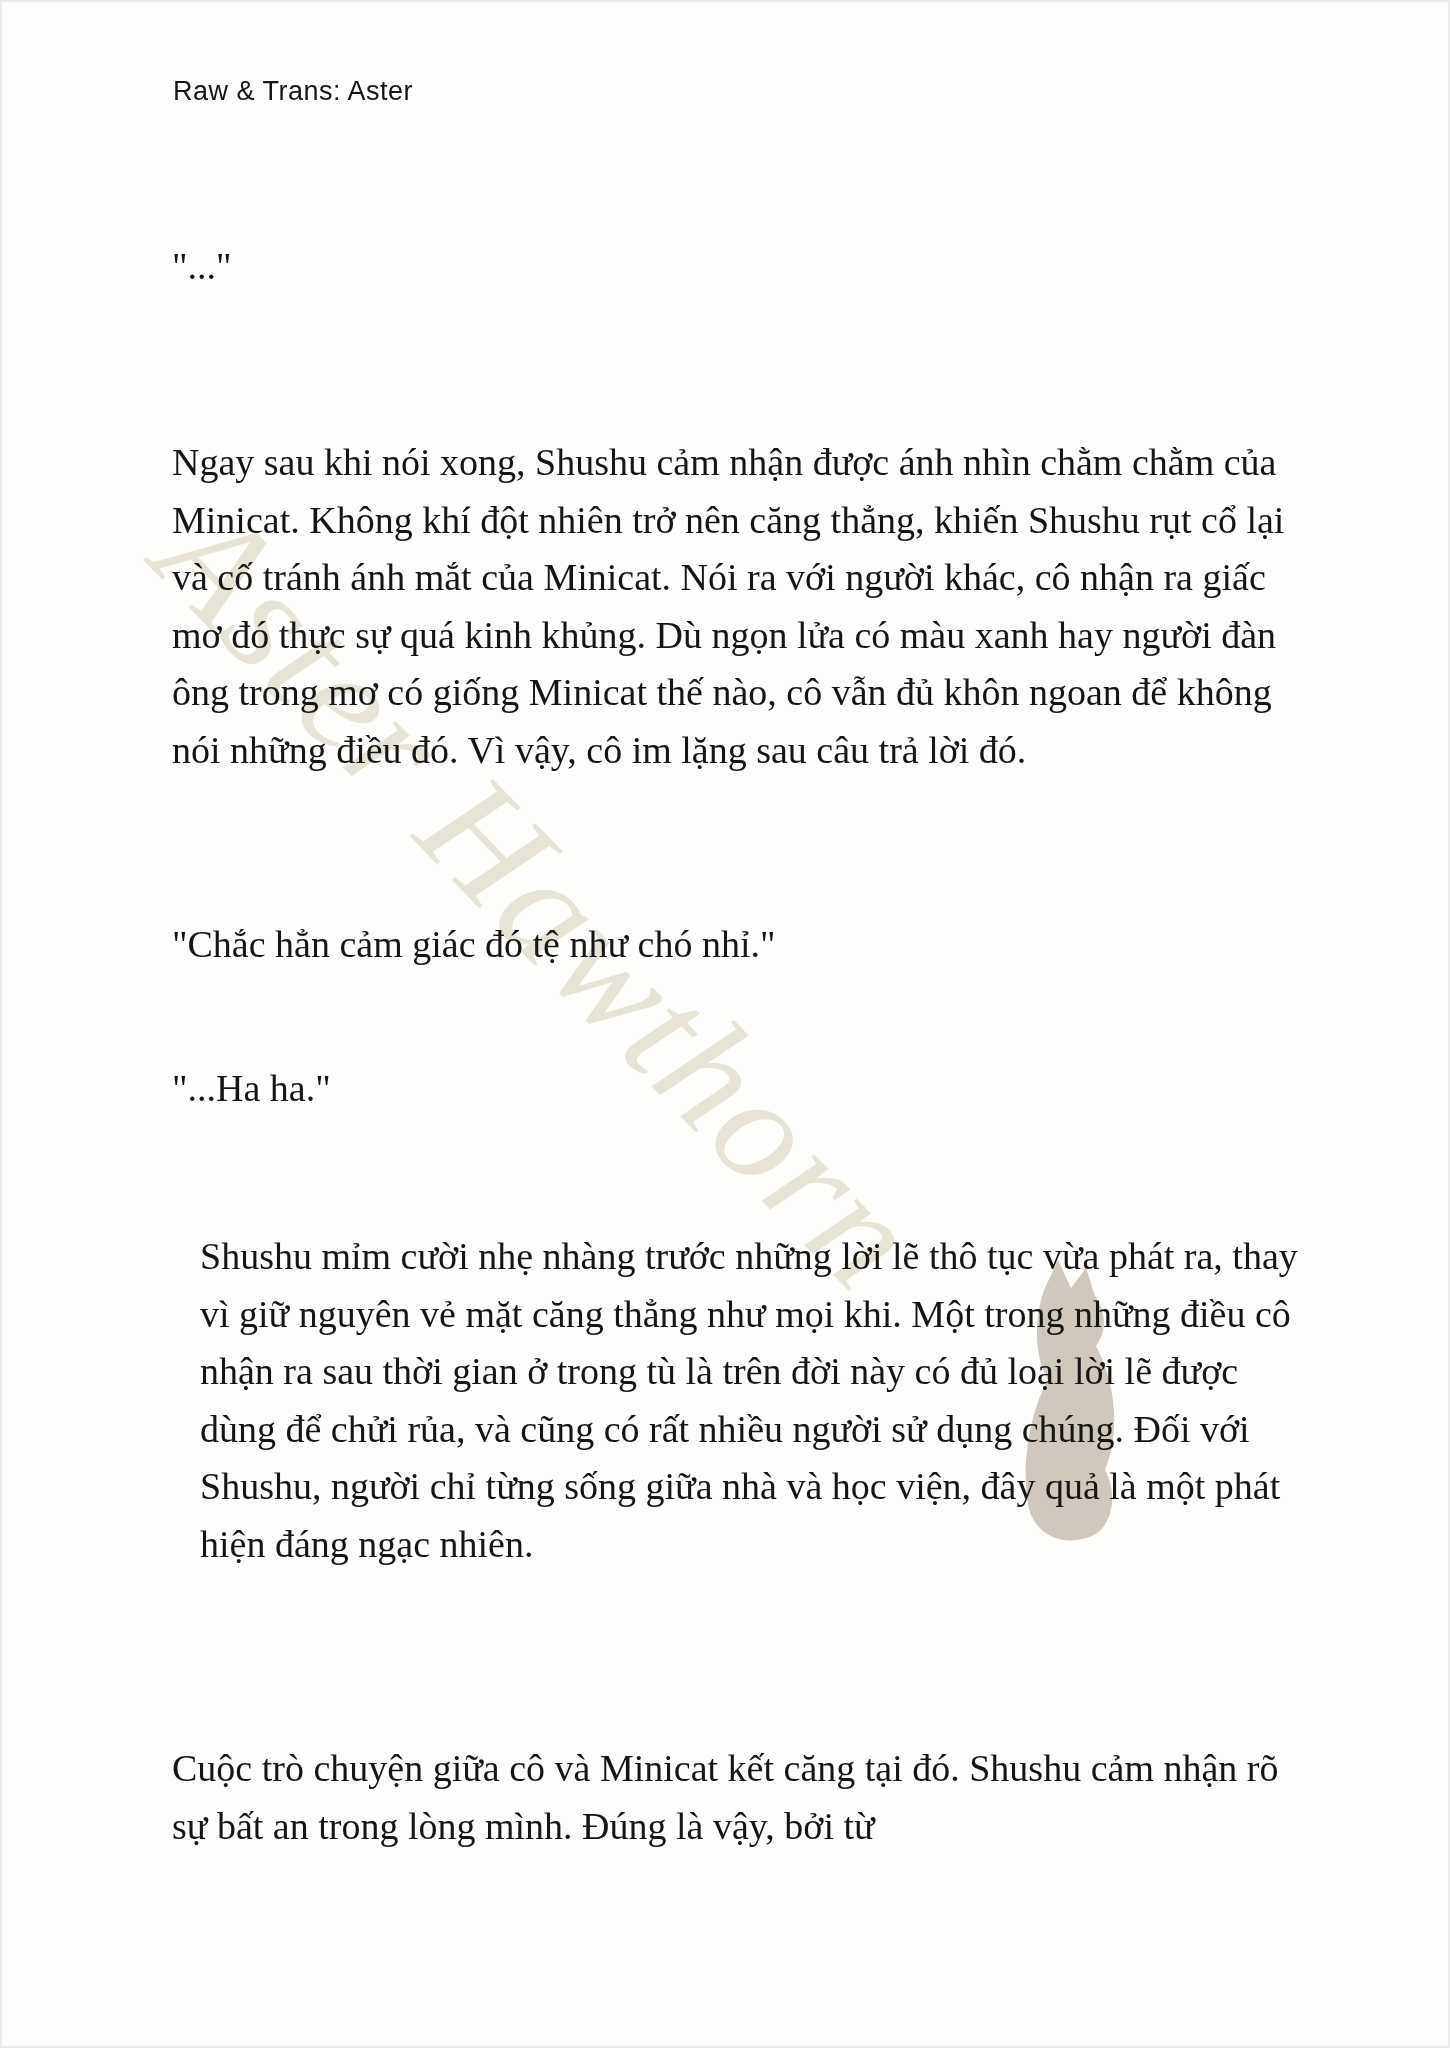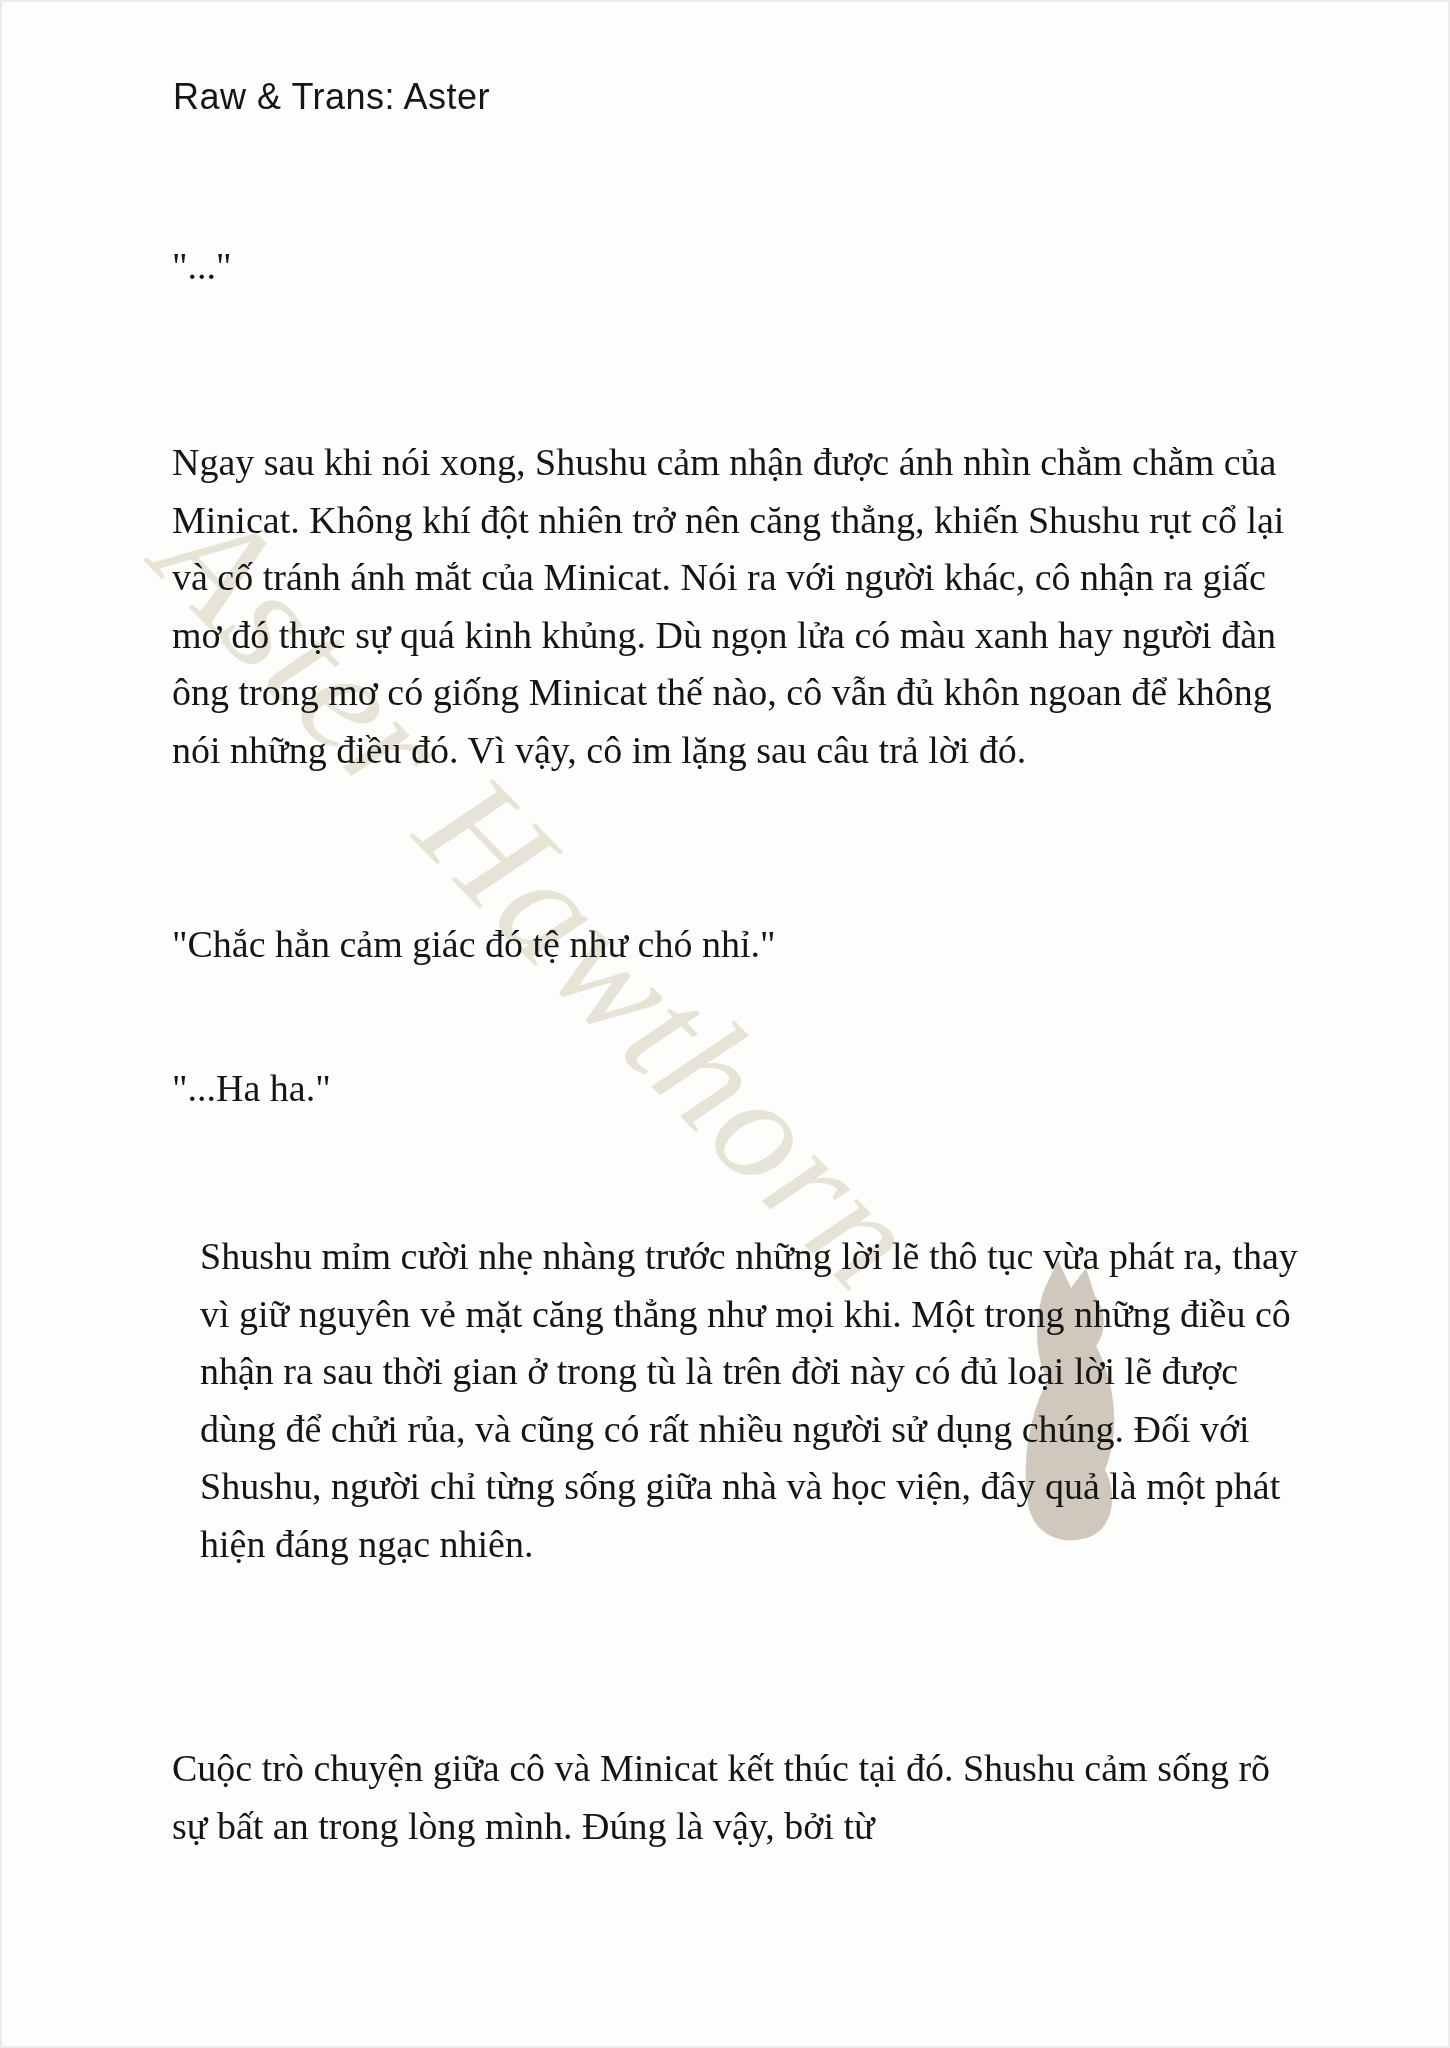--- a/index.html
+++ b/index.html
@@ -17,21 +17,21 @@
   .page {
     position: absolute;
     inset: 0;
     box-shadow: inset 0 0 0 2px #ececea;
   }
   .header {
     position: absolute;
     left: 173px;
     top: 76px;
     font-family: "Liberation Sans", sans-serif;
-    font-size: 36px;
+    font-size: 27px;
     color: #161616;
     letter-spacing: 0.5px;
   }
   .watermark {
     position: absolute;
     left: 248px;
     top: 470px;
     transform: rotate(46deg);
     transform-origin: 0 0;
     font-family: "Liberation Serif", serif;
@@ -97,16 +97,16 @@
     <div class="block b0">"..."</div>
 
     <div class="block b1">Ngay sau khi nói xong, Shushu cảm nhận được ánh nhìn chằm chằm của Minicat. Không khí đột nhiên trở nên căng thẳng, khiến Shushu rụt cổ lại và cố tránh ánh mắt của Minicat. Nói ra với người khác, cô nhận ra giấc mơ đó thực sự quá kinh khủng. Dù ngọn lửa có màu xanh hay người đàn ông trong mơ có giống Minicat thế nào, cô vẫn đủ khôn ngoan để không nói những điều đó. Vì vậy, cô im lặng sau câu trả lời đó.</div>
 
     <div class="block b2">"Chắc hẳn cảm giác đó tệ như chó nhỉ."</div>
 
     <div class="block b3">"...Ha ha."</div>
 
     <div class="block b4">Shushu mỉm cười nhẹ nhàng trước những lời lẽ thô tục vừa phát ra, thay vì giữ nguyên vẻ mặt căng thẳng như mọi khi. Một trong những điều cô nhận ra sau thời gian ở trong tù là trên đời này có đủ loại lời lẽ được dùng để chửi rủa, và cũng có rất nhiều người sử dụng chúng. Đối với Shushu, người chỉ từng sống giữa nhà và học viện, đây quả là một phát hiện đáng ngạc nhiên.</div>
 
-    <div class="block b5">Cuộc trò chuyện giữa cô và Minicat kết thúc tại đó. Shushu cảm sống rõ sự bất an trong lòng mình. Đúng là vậy, bởi từ</div>
+    <div class="block b5">Cuộc trò chuyện giữa cô và Minicat kết căng tại đó. Shushu cảm nhận rõ sự bất an trong lòng mình. Đúng là vậy, bởi từ</div>
   </div>
 
 </div>
 
 </body></html>

